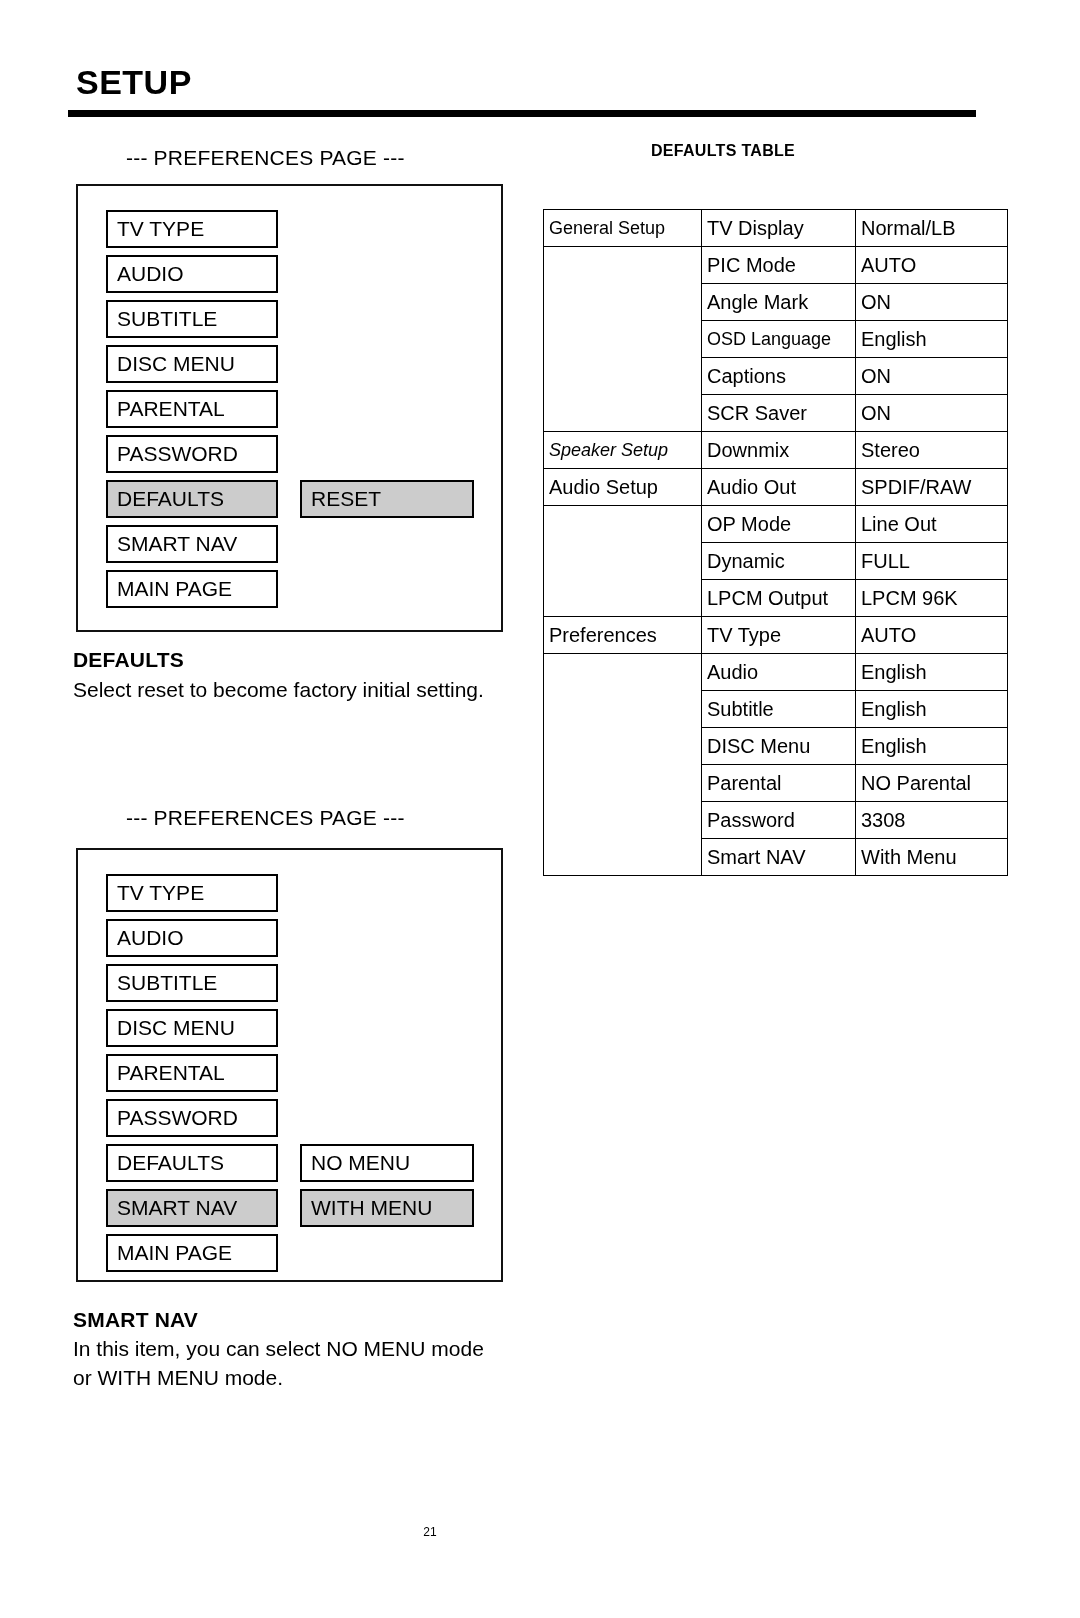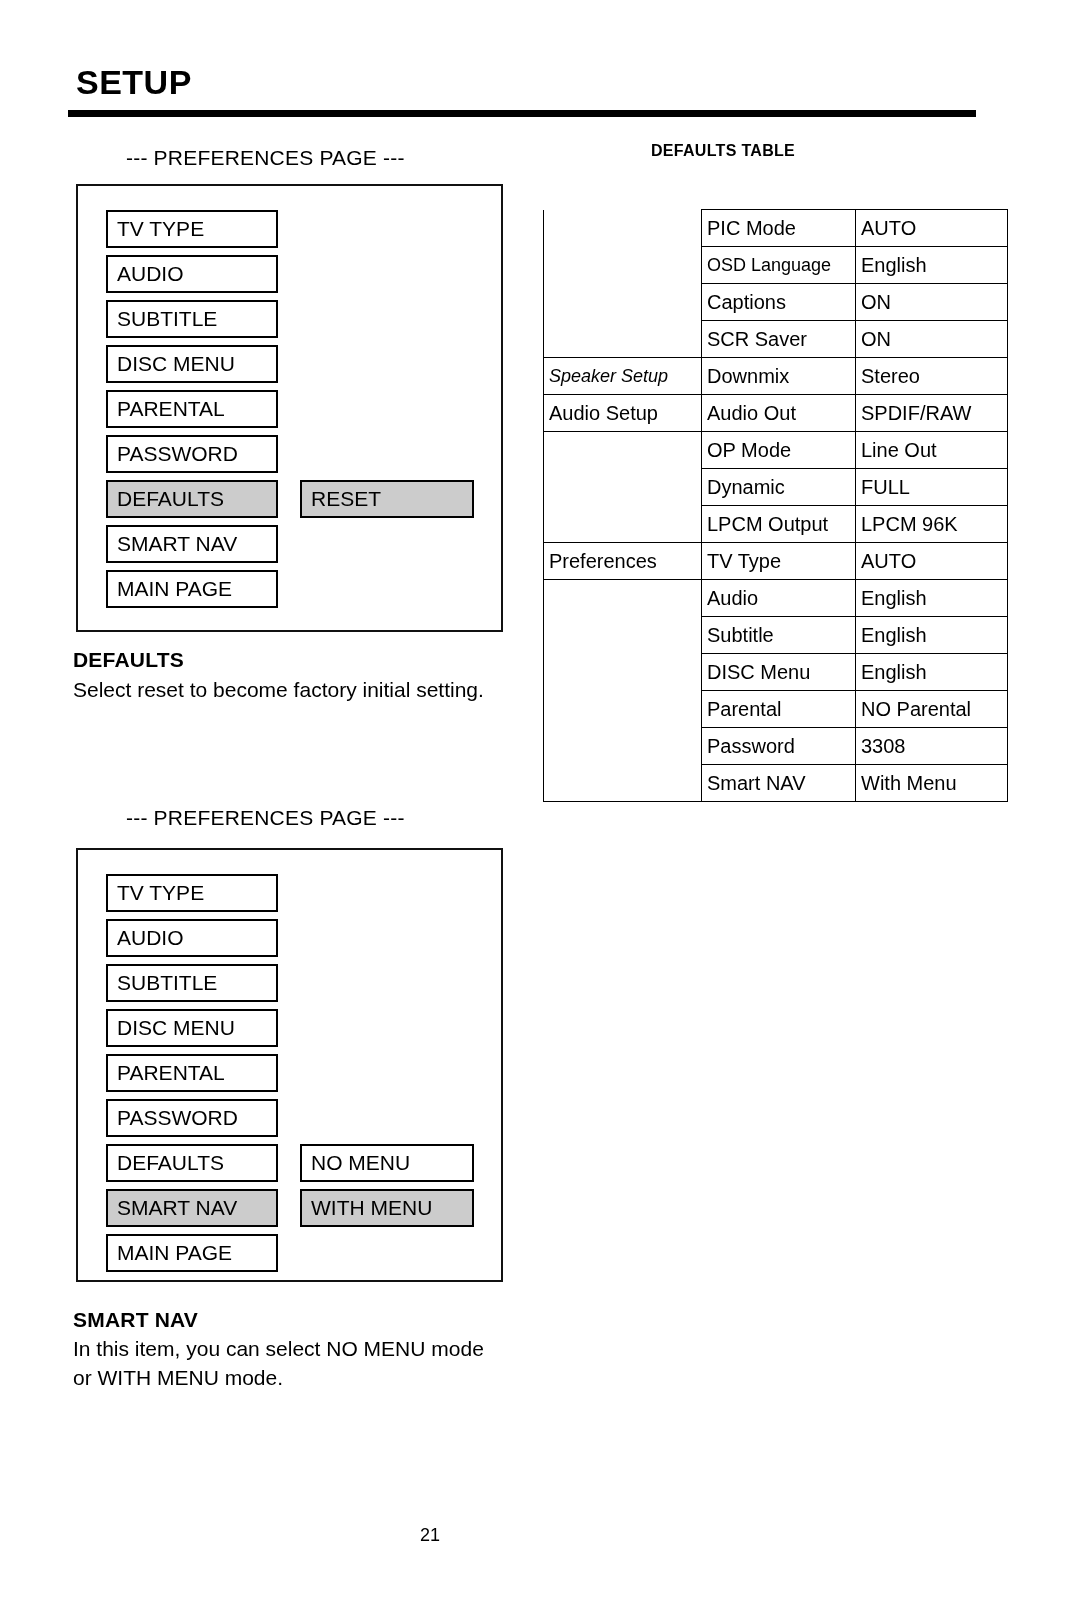--- a/index.html
+++ b/index.html
@@ -115,21 +115,21 @@
   .defaults-table td.blank { border-left: 1.5px solid #000000; border-right: 1.5px solid #000000;
                              border-top: none; border-bottom: none; }
 
   
   .page-number {
     position: absolute;
     left: 0;
     top: 1525px;
     width: 860px;
     text-align: center;
-    font-size: 18px;
+    font-size: 12px;
   }
 </style>
 </head>
 <body>
 
 <div class="page-title">SETUP</div>
 <div class="header-rule"></div>
 
 <div class="menu-caption" style="left:126px; top:146px;">--- PREFERENCES PAGE ---</div>
 <div class="osd-panel" id="panel-one" style="left:76px; top:184px; width:427px; height:448px;">
@@ -163,23 +163,33 @@
     <div class="osd-item osd-right highlight" style="top: 339px;">WITH MENU</div>
   </div>
 
 <div class="body-head" style="left:73px; top:1308px;">SMART NAV</div>
 <div class="body-text" style="left:73px; top:1334px;">In this item, you can select NO MENU mode or WITH MENU mode.</div>
 
 <div class="table-title" style="left:651px; top:142px;">DEFAULTS TABLE</div>
 <table class="defaults-table">
   <tbody id="defaults-table-body">
       <tr>
+        <td class="c-group tight" style="border-top: 1.5px solid rgb(0, 0, 0);">General Setup</td>
+        <td class="c-item">TV Display</td>
+        <td class="c-val">Normal/LB</td>
+      </tr>
+      <tr>
         <td class="c-group blank"></td>
         <td class="c-item">PIC Mode</td>
         <td class="c-val">AUTO</td>
+      </tr>
+      <tr>
+        <td class="c-group blank"></td>
+        <td class="c-item">Angle Mark</td>
+        <td class="c-val">ON</td>
       </tr>
       <tr>
         <td class="c-group blank"></td>
         <td class="c-item tight">OSD Language</td>
         <td class="c-val">English</td>
       </tr>
       <tr>
         <td class="c-group blank"></td>
         <td class="c-item">Captions</td>
         <td class="c-val">ON</td>

